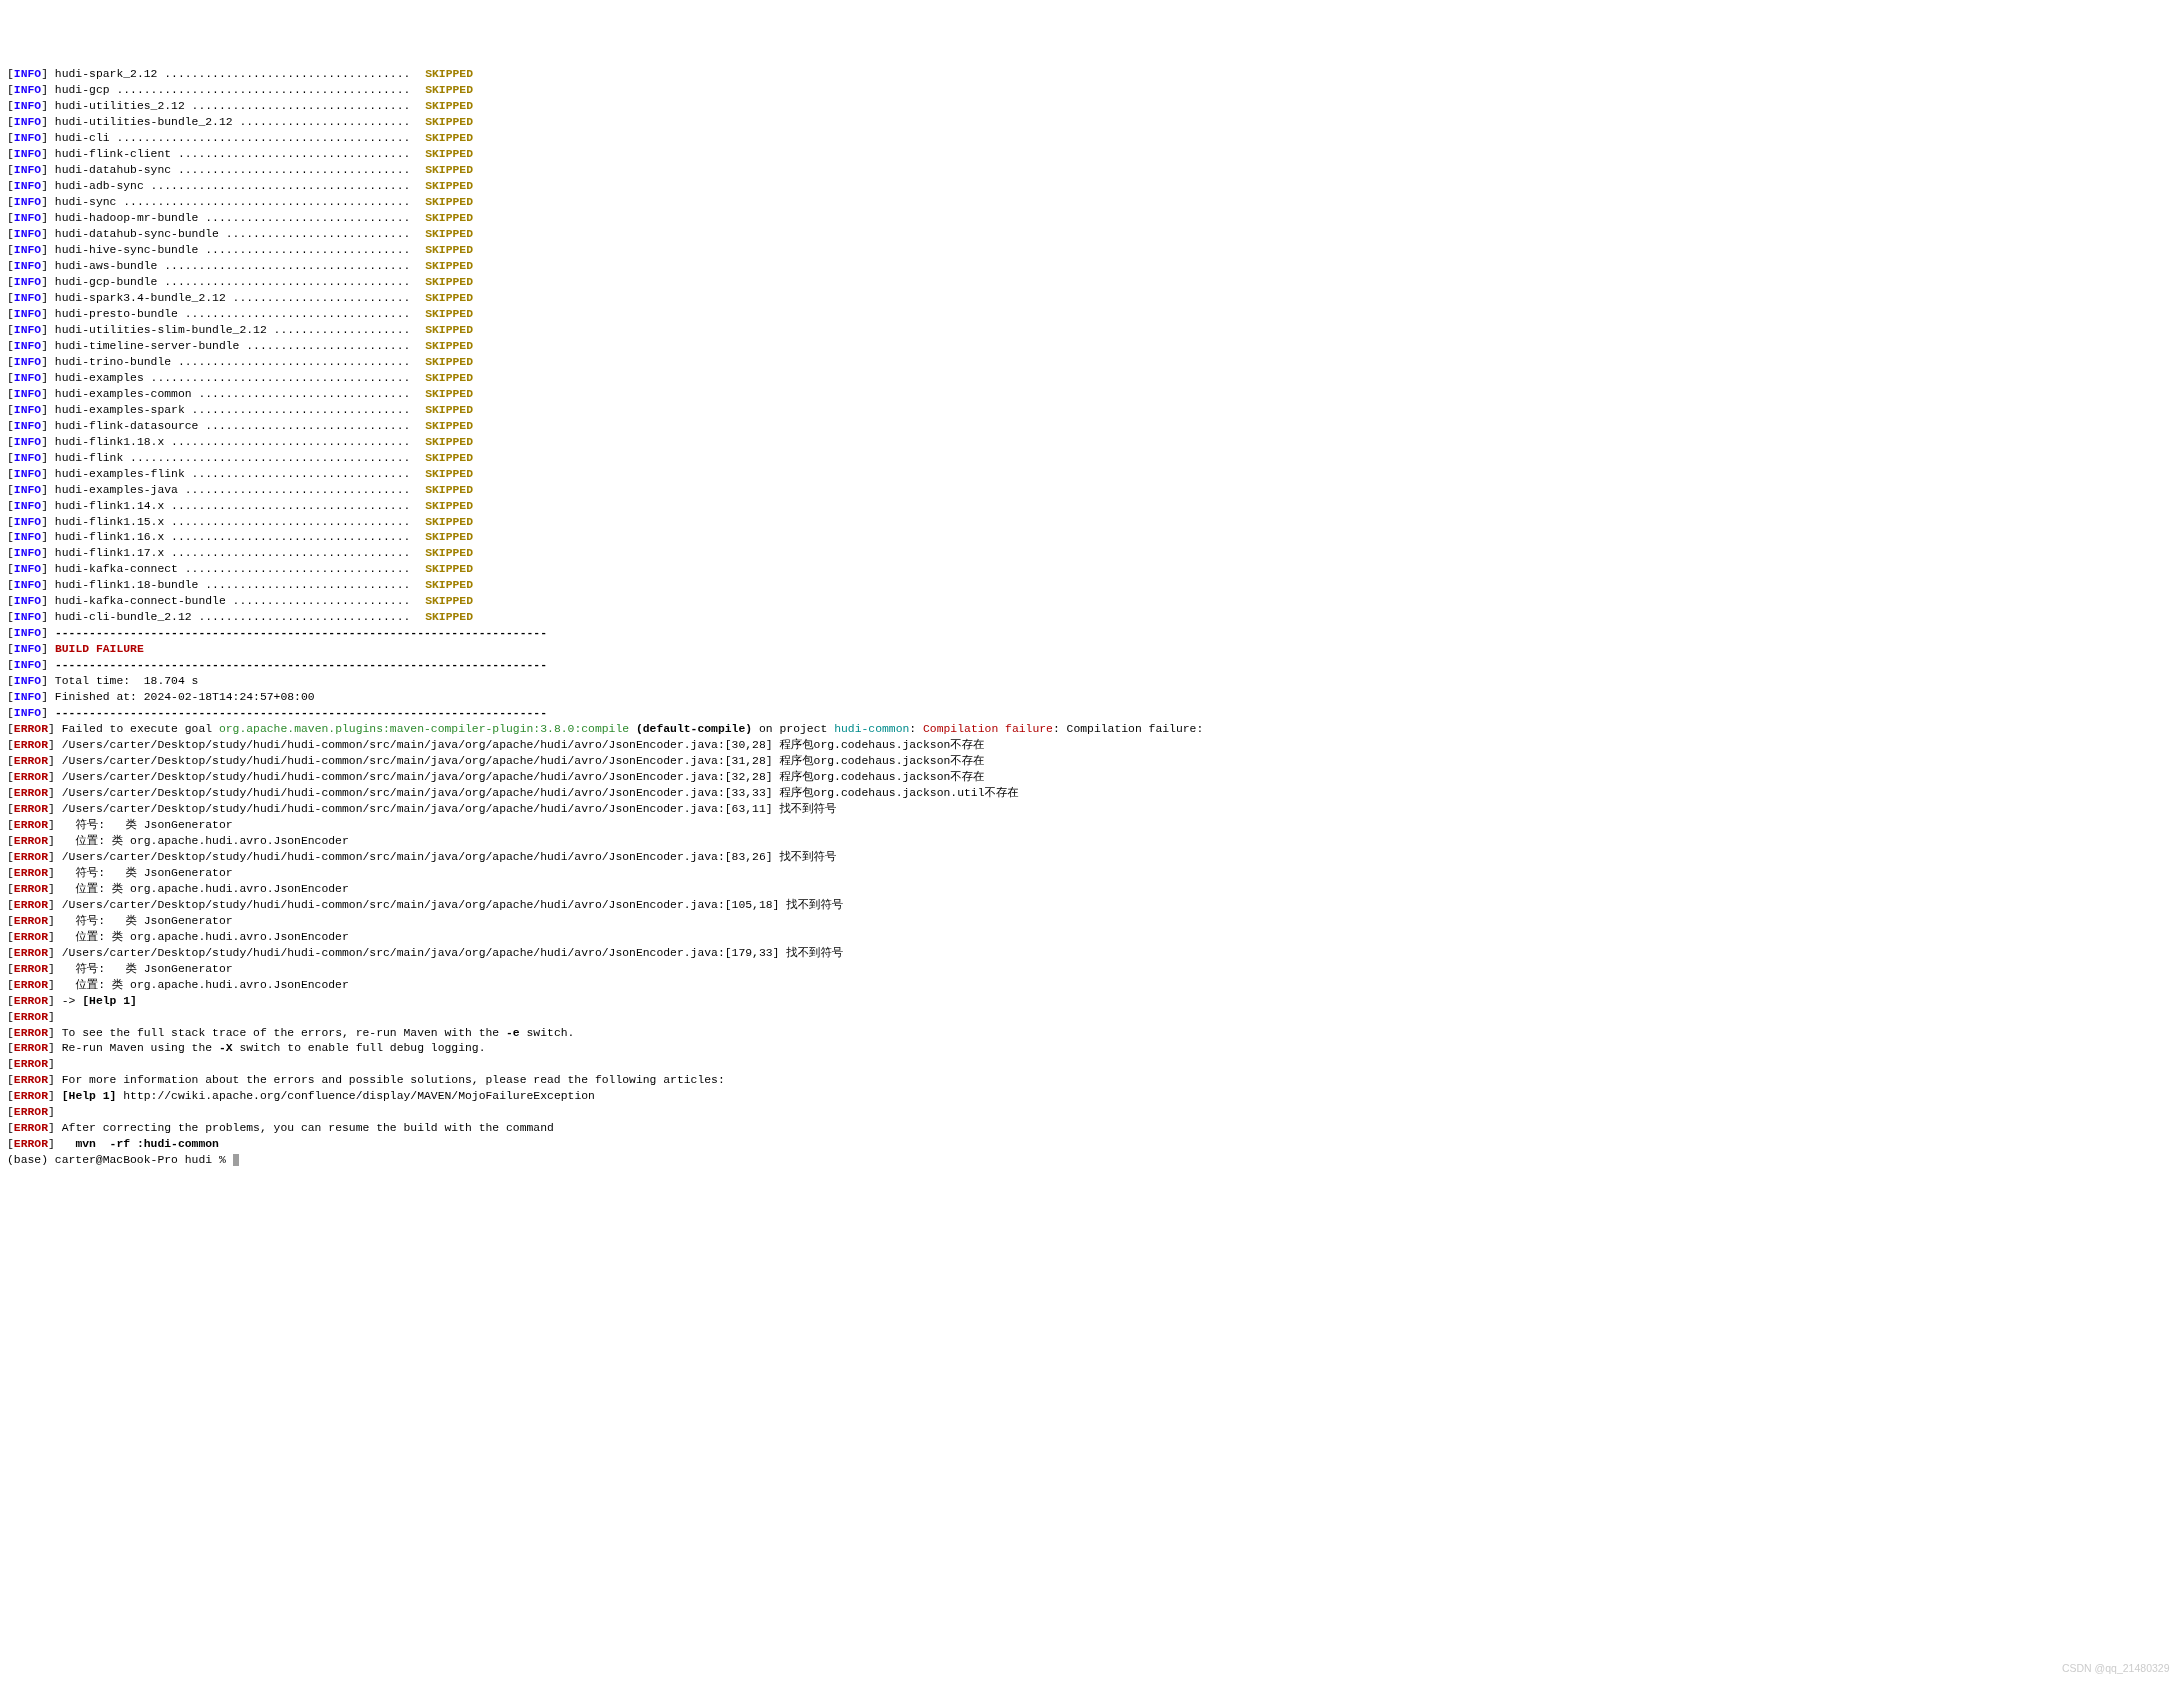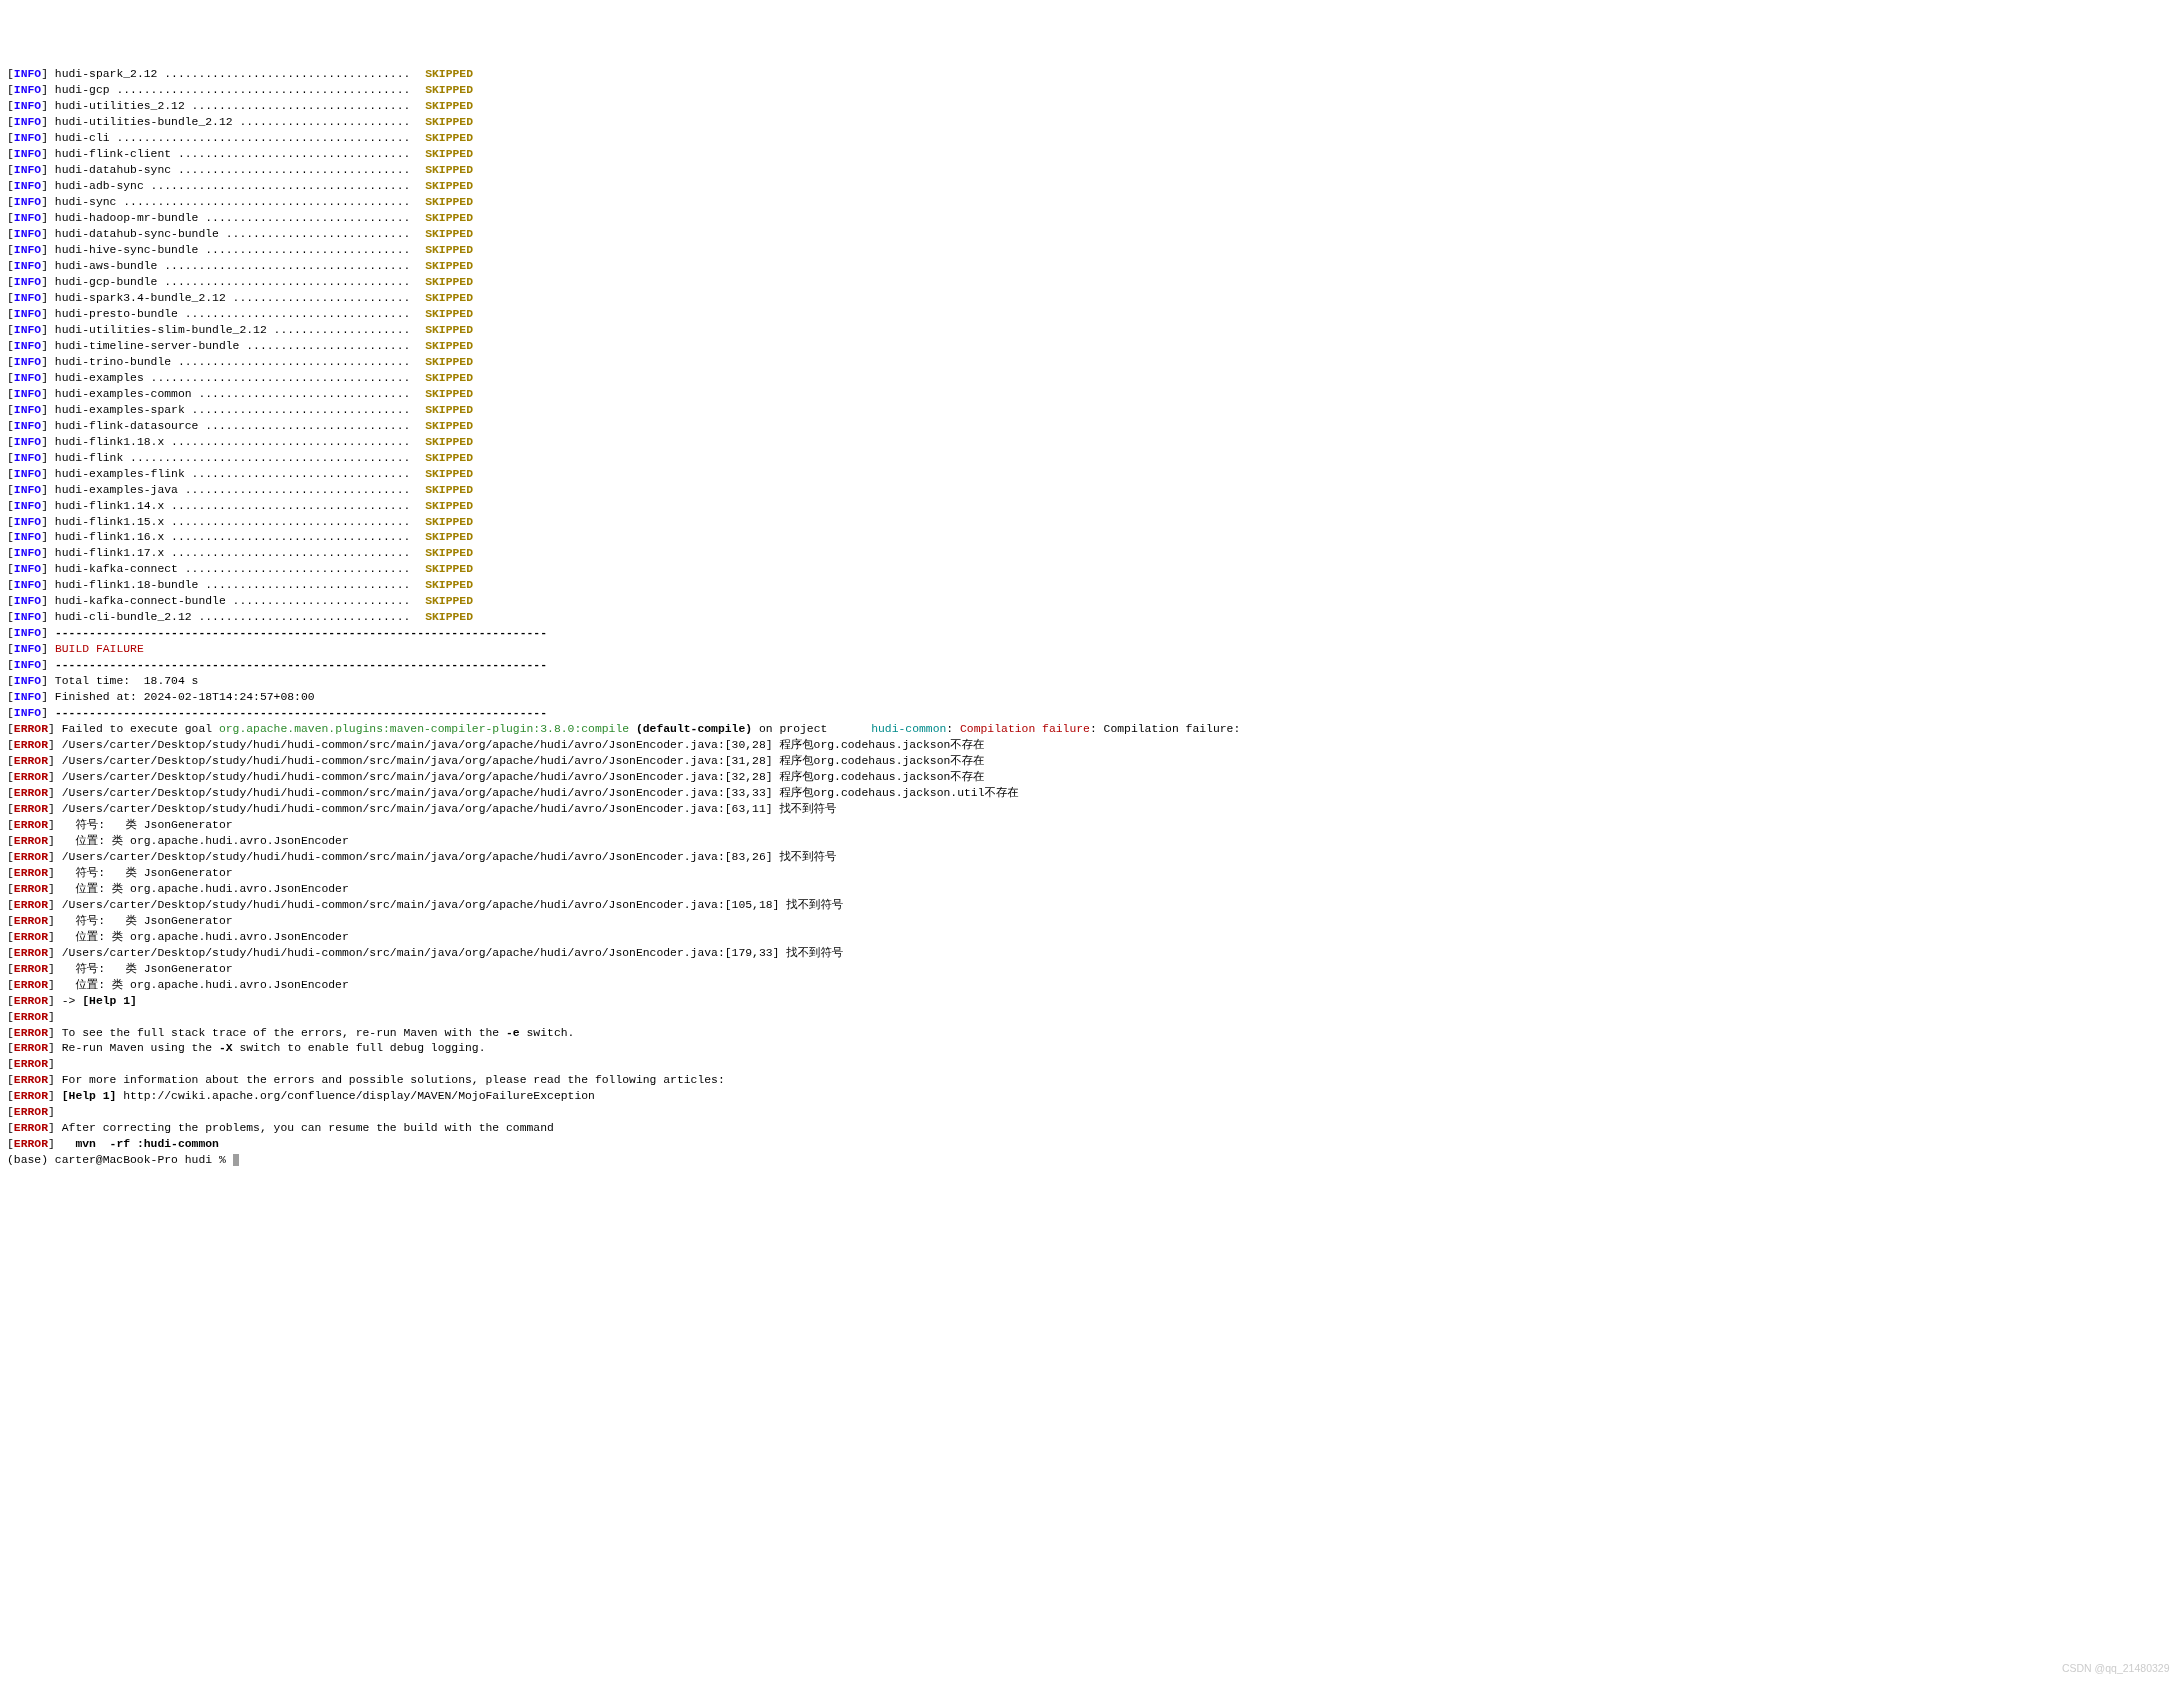--- a/index.html
+++ b/index.html
@@ -10,23 +10,23 @@
     font-size: 11.4px;
     line-height: 1.4;
     color: #000000;
     white-space: pre;
   }
   .line { display: block; }
   .br { color: #000000; }
   .info { color: #1e00ff; font-weight: bold; font-family: Liberation Mono, monospace; }
   .error { color: #b00000; font-weight: bold; }
   .skip { color: #a08000; font-weight: bold; margin-left: 8px; }
-  .build-fail { color: #b00000; font-weight: normal; }
+  .build-fail { color: #b00000; font-weight: bold; }
   .goal { color: #2e8b2e; }
-  .proj { color: #008b8b; margin-left: 37px; }
+  .proj { color: #008b8b; }
   .cf { color: #b00000; font-weight: normal; }
   .bold { font-weight: bold; }
   .watermark {
     position: fixed;
     right: 10.5px;
     bottom: 7px;
     font-size: 10.5px;
     color: #cccccc;
     font-family: sans-serif;
   }

